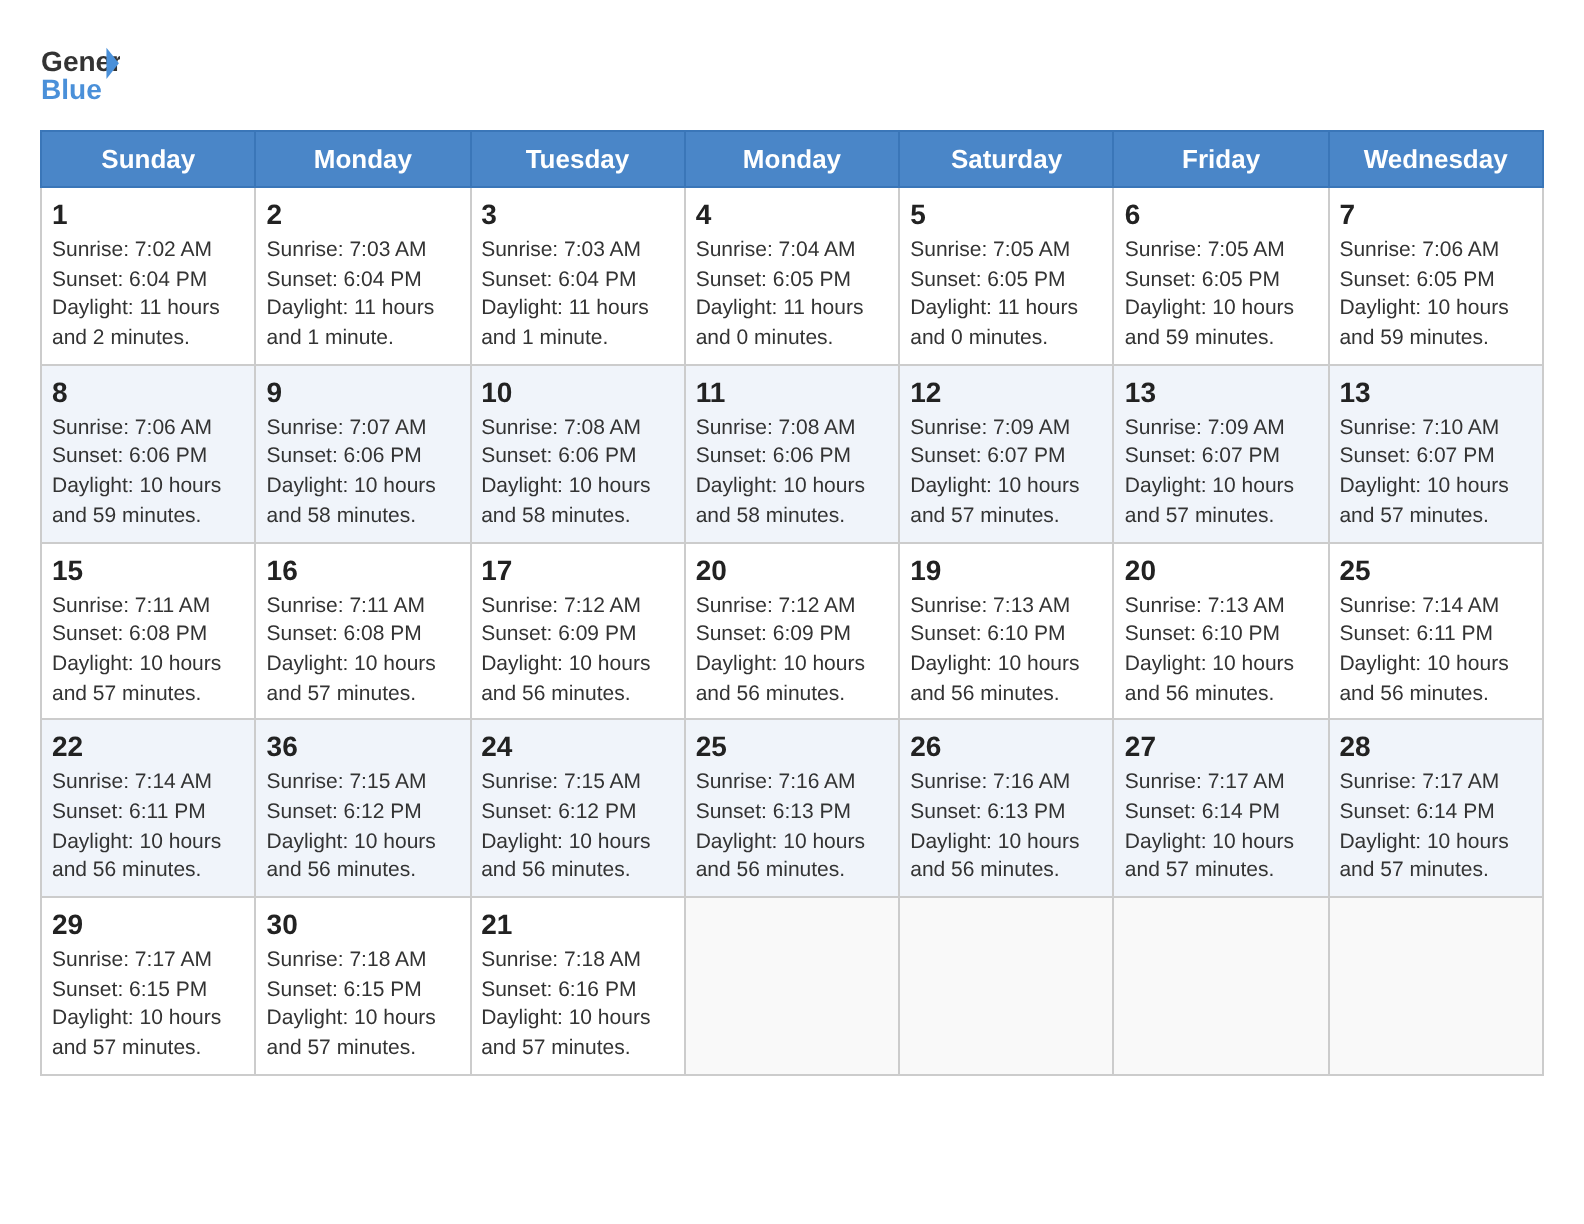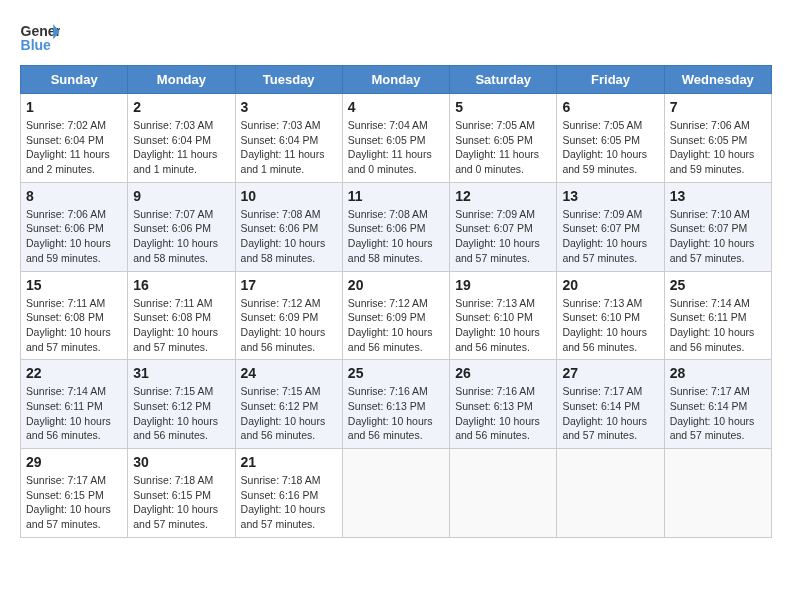--- a/index.html
+++ b/index.html
@@ -197,21 +197,21 @@
           <span class="day-number">25</span>
           <div class="day-info">Sunrise: 7:14 AM<br>Sunset: 6:11 PM<br>Daylight: 10 hours and 56 minutes.</div>
         </td>
       </tr>
       <tr>
         <td>
           <span class="day-number">22</span>
           <div class="day-info">Sunrise: 7:14 AM<br>Sunset: 6:11 PM<br>Daylight: 10 hours and 56 minutes.</div>
         </td>
         <td>
-          <span class="day-number">31</span>
+          <span class="day-number">36</span>
           <div class="day-info">Sunrise: 7:15 AM<br>Sunset: 6:12 PM<br>Daylight: 10 hours and 56 minutes.</div>
         </td>
         <td>
           <span class="day-number">24</span>
           <div class="day-info">Sunrise: 7:15 AM<br>Sunset: 6:12 PM<br>Daylight: 10 hours and 56 minutes.</div>
         </td>
         <td>
           <span class="day-number">25</span>
           <div class="day-info">Sunrise: 7:16 AM<br>Sunset: 6:13 PM<br>Daylight: 10 hours and 56 minutes.</div>
         </td>

